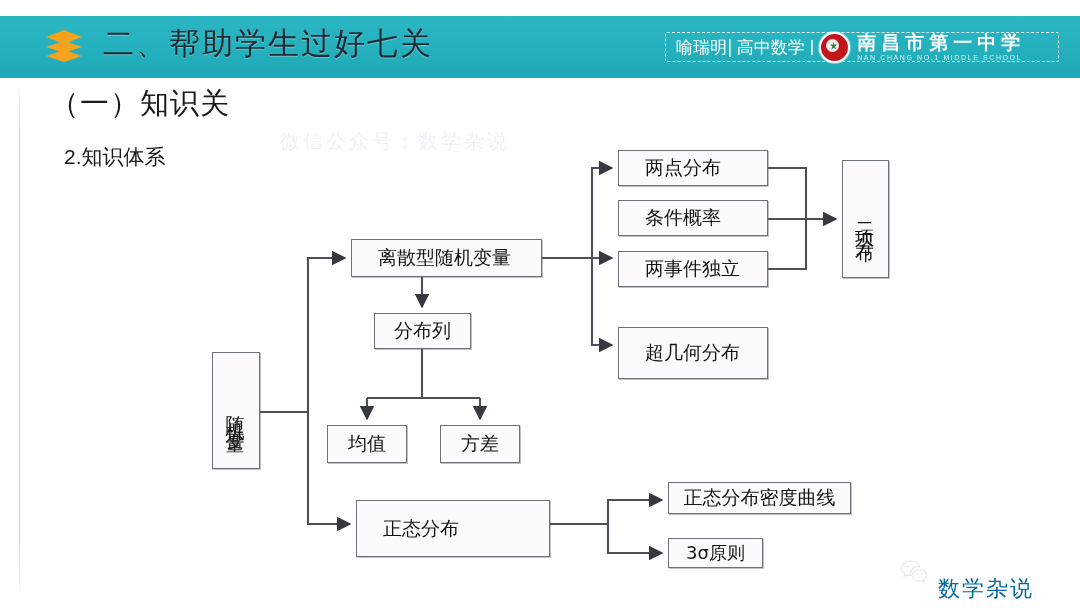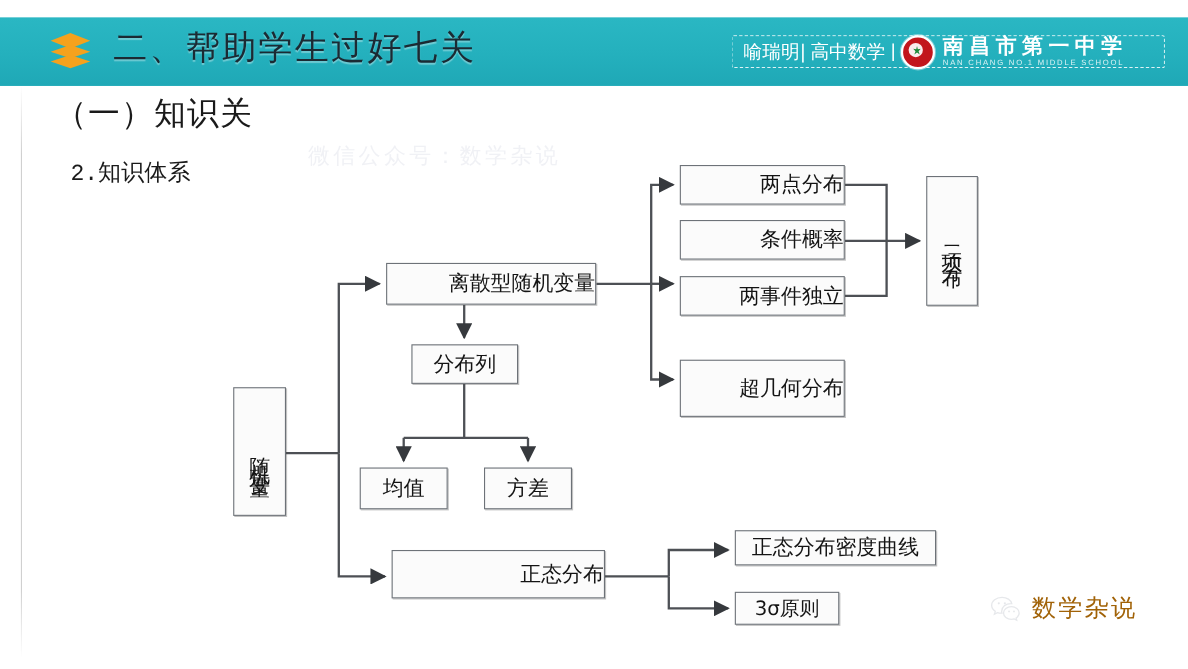--- a/index.html
+++ b/index.html
@@ -78,53 +78,53 @@
     position:absolute;left:19px;top:78px;width:1px;height:520px;
     background:linear-gradient(180deg,rgba(0,0,0,0) 0%,rgba(120,120,120,.35) 12%,rgba(120,120,120,.35) 88%,rgba(0,0,0,0) 100%);
   }
   .sec-title{
     position:absolute;left:50px;top:84px;
     font-family:"DejaVu Serif","Liberation Serif",serif;
     font-size:29px;color:#1a1a1a;letter-spacing:1px;white-space:nowrap;
   }
   .sub-title{
     position:absolute;left:64px;top:143px;
-    font-family:Liberation Mono, monospace;
+    font-family:Liberation Sans, sans-serif;
     font-size:21px;color:#1a1a1a;white-space:nowrap;
   }
   .watermark-top{
     position:absolute;left:280px;top:128px;
     font-size:20px;color:rgba(140,150,175,.13);letter-spacing:3px;
     white-space:nowrap;user-select:none;
   }
 
   
   .wm-brand{
     position:absolute;left:900px;top:538px;
     display:flex;align-items:center;gap:8px;user-select:none;
   }
   .wm-chat{position:relative;width:30px;height:24px;flex:0 0 auto;opacity:.5;}
   .wm-text{
     font-family:Liberation Mono, monospace;
-    font-size:22px;color:#a16207;letter-spacing:2px;white-space:nowrap;
+    font-size:22px;color:#0369a1;letter-spacing:2px;white-space:nowrap;margin-top:36px;
   }
 
   
   .chart{position:absolute;left:0;top:0;width:1080px;height:608px;}
   .node{
     position:absolute;box-sizing:border-box;
     border:1.4px solid #6d7278;
     background:#fbfbfb;
     display:flex;align-items:center;
     font-family:"DejaVu Sans","Liberation Sans",sans-serif;
     color:#141414;
     box-shadow:1px 1px 0 rgba(80,80,80,.35);
   }
   .node .lbl{white-space:nowrap;}
-  .node.h{justify-content:flex-end;padding-left:14px;}
+  .node.h{justify-content:flex-start;padding-left:26px;}
   .node.c{justify-content:center;}
   .node.v{
     justify-content:center;text-align:center;
     writing-mode:vertical-rl;text-orientation:upright;
     letter-spacing:7px;padding-top:6px;
   }
   .node.v .lbl{writing-mode:vertical-rl;text-orientation:upright;}
   svg.wires{position:absolute;left:0;top:0;width:1080px;height:608px;pointer-events:none;}
 </style>
 </head>
@@ -234,21 +234,21 @@
     </div>
 
     <div class="node h" style="left:618px;top:327px;width:150px;height:52px;font-size:19px;">
       <span class="lbl">超几何分布</span>
     </div>
 
     <div class="node v" style="left:842px;top:160px;width:47px;height:118px;font-size:19px;">
       <span class="lbl">二项分布</span>
     </div>
 
-    <div class="node h" style="left:356px;top:500px;width:194px;height:44px;font-size:19px;">
+    <div class="node h" style="left:356px;top:500px;width:194px;height:57px;font-size:19px;">
       <span class="lbl">正态分布</span>
     </div>
 
     <div class="node c" style="left:668px;top:482px;width:183px;height:32px;font-size:19px;">
       <span class="lbl">正态分布密度曲线</span>
     </div>
 
     <div class="node c" style="left:668px;top:538px;width:95px;height:30px;font-size:18px;">
       <span class="lbl">3σ原则</span>
     </div>

